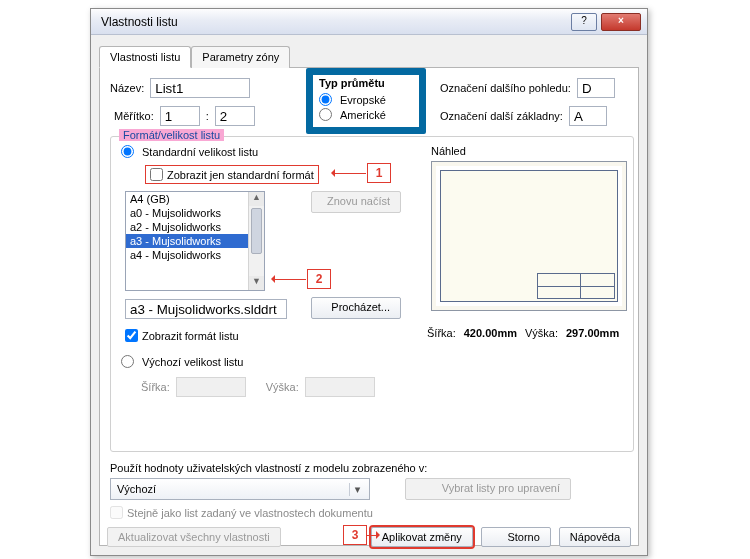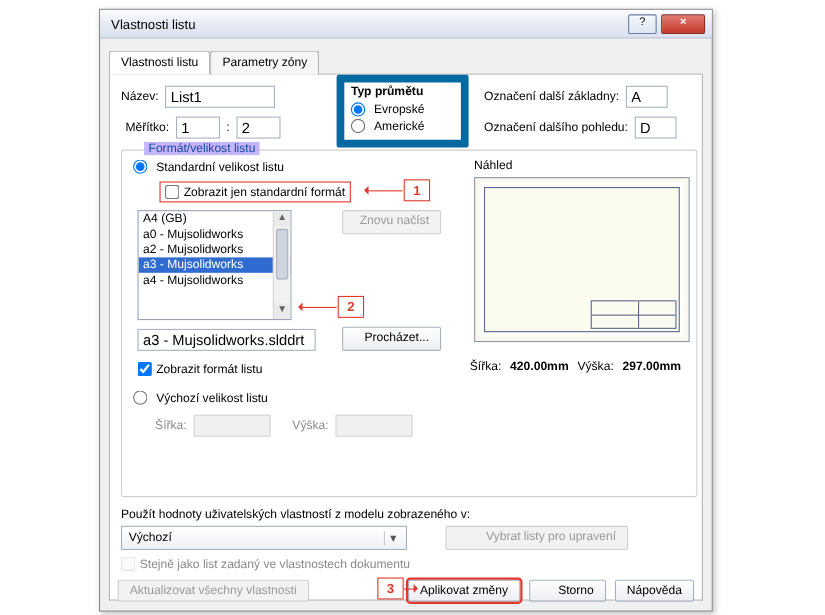--- a/index.html
+++ b/index.html
@@ -94,21 +94,21 @@
   .rf { width: 38px; }
   
   .fieldset {
     position: absolute; left: 10px; top: 68px;
     width: 524px; height: 316px;
     border: 1px solid #d0d0d0;
     border-radius: 3px;
   }
   .fieldset .legend {
     position: absolute; top: -8px; left: 8px;
-    background: #c4b5fd; padding: 0 4px; color: #1a4aa0; margin-left: 12px;
+    background: #f9a8d4; padding: 0 4px; color: #1a4aa0;
   }
   .std-radio { position: absolute; left: 10px; top: 8px; display: flex; align-items: center; gap: 4px; }
   .onlystd {
     position: absolute; left: 34px; top: 28px;
     border: 1px solid #e03a2f; padding: 2px 4px;
     display: flex; align-items: center;
   }
   .callout {
     position: absolute;
     border: 1.5px solid #e03a2f;
@@ -253,26 +253,26 @@
           <span>Evropské</span>
         </label>
         <label class="projop">
           <input type="radio" name="proj" style="">
           <span>Americké</span>
         </label>
       </div>
 
       <div class="rightlabels">
         <div class="row">
+          <span class="lbl">Označení dalšího pohledu:</span>
+          <input class="tfield rf" value="D" style="">
+        </div>
+        <div class="row">
           <span class="lbl">Označení další základny:</span>
           <input class="tfield rf" value="A" style="">
-        </div>
-        <div class="row">
-          <span class="lbl">Označení dalšího pohledu:</span>
-          <input class="tfield rf" value="D" style="">
         </div>
       </div>
 
       <div class="fieldset">
         <span class="legend">Formát/velikost listu</span>
 
         <label class="std-radio">
           <input type="radio" name="size" checked="" style="">
           <span>Standardní velikost listu</span>
         </label>

